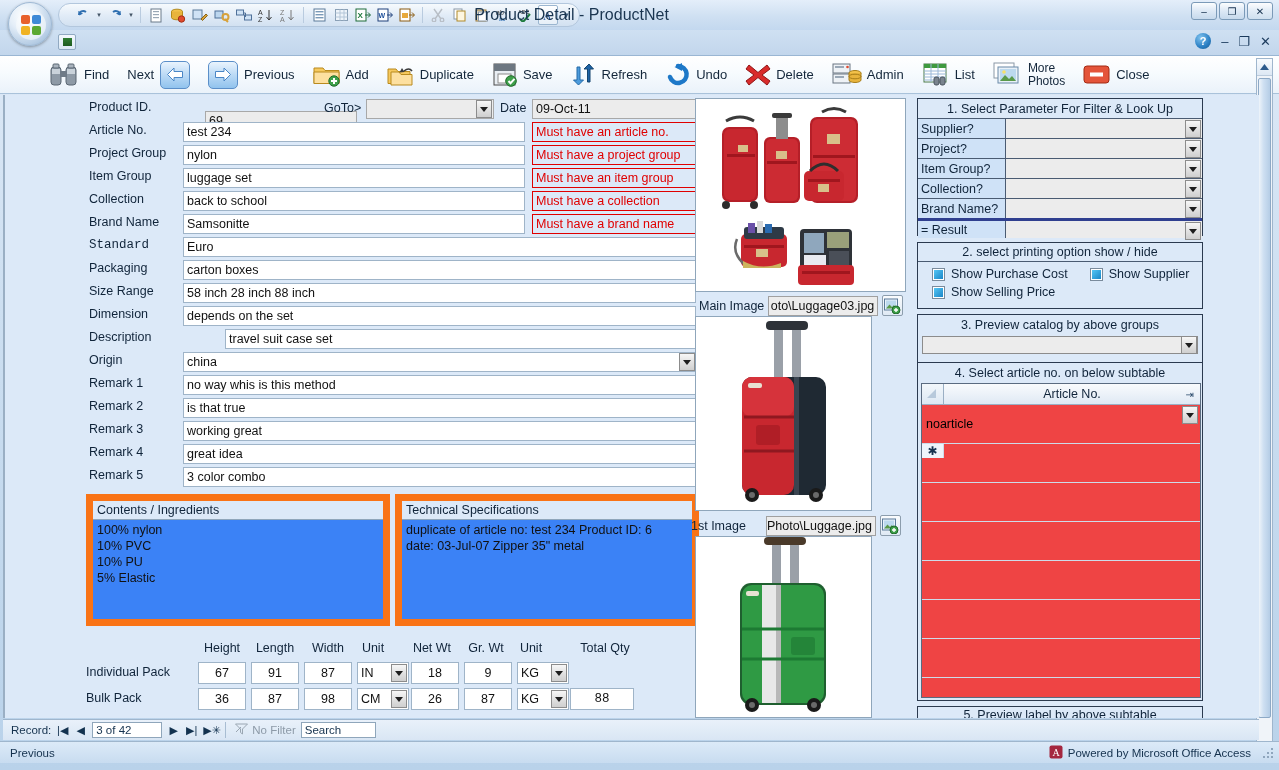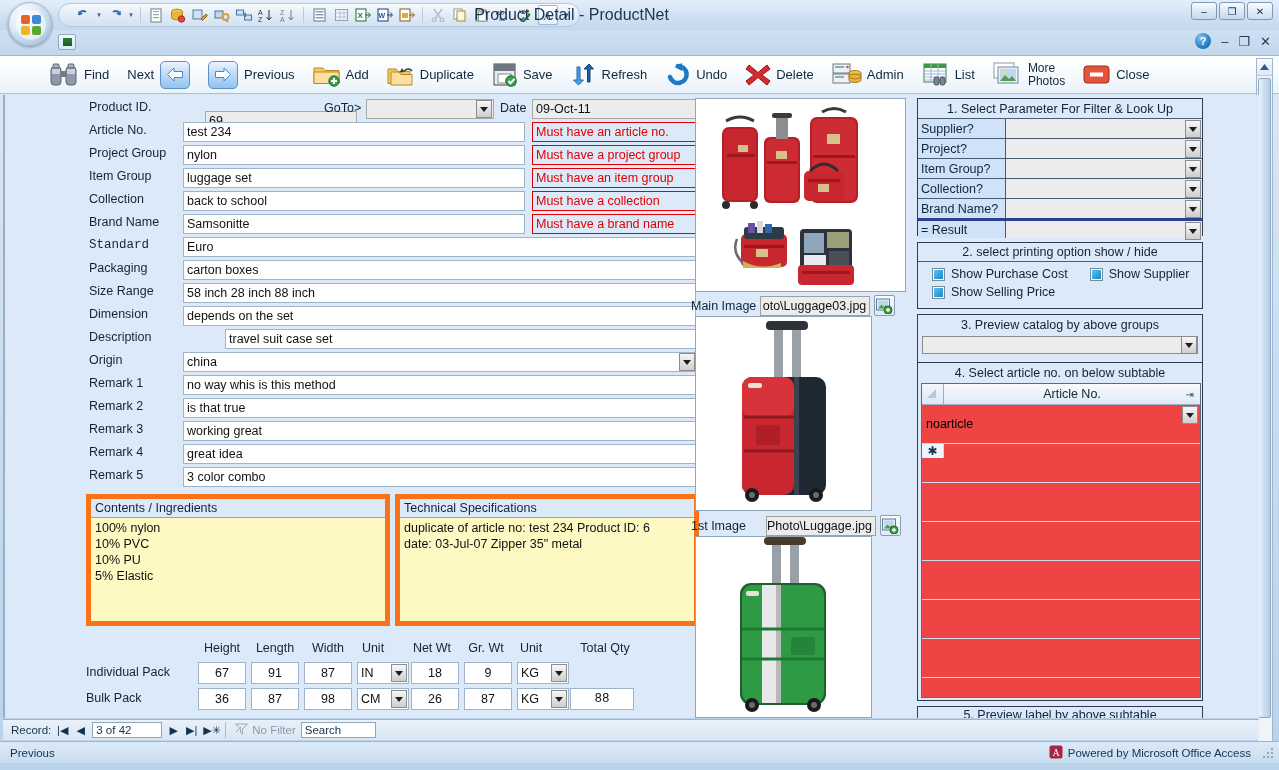--- a/index.html
+++ b/index.html
@@ -155,21 +155,21 @@
   .ddbtn{
     position:absolute; width:16px; height:18px; top:1px;
     background: linear-gradient(180deg,#f7f7f7 0%, #e2e2e2 50%, #cfcfcf 100%);
     border:1px solid #8c8c8c;
     display:flex; align-items:center; justify-content:center;
   }
   .ddbtn:after{ content:""; border-left:4px solid transparent; border-right:4px solid transparent; border-top:5px solid #1d1d1d;}
   .statictxt{ position:absolute; font-size:12.5px; color:#10243a; }
 
   
-  .memo-wrap{ position:absolute; border:5px solid #f97316; background:#fef9c3; }
+  .memo-wrap{ position:absolute; border:7px solid #f97316; background:#3b82f6; }
   .memo-head{
     height:19px; background:#dce9f8; border-bottom:1px solid #8fa6bb;
     font-size:12.5px; color:#10243a; padding:1px 4px; display:flex; align-items:center;
   }
   .memo-body{ padding:2px 4px; font-size:12.5px; color:#111; line-height:16px; white-space:pre-line; }
 
   
   #packtable{ position:absolute; left:75px; top:540px; width:615px; height:83px; }
   .pt-head{ position:absolute; font-size:12.5px; color:#10243a; font-weight:normal; text-align:center;}
   .pt-rowlabel{ position:absolute; font-size:12.5px; color:#10243a; }
@@ -782,21 +782,21 @@
 
           <rect x="104" y="130" width="52" height="40" rx="4" fill="#2e3238"></rect>
           <rect x="108" y="134" width="20" height="20" fill="#8fa7bd"></rect>
           <rect x="131" y="133" width="22" height="16" fill="#9aa07a"></rect>
           <rect x="108" y="156" width="22" height="12" fill="#e8eaf0"></rect>
           <rect x="133" y="152" width="20" height="17" fill="#4a4f58"></rect>
           <rect x="102" y="166" width="56" height="20" rx="4" fill="#c8272f"></rect>
           <rect x="106" y="172" width="48" height="3" fill="#a0161e"></rect>
         </svg>
       </div>
-      <div class="imglabelrow" style="left:2px; top:200px; width:218px;">
+      <div class="imglabelrow" style="left:10px; top:200px; width:218px;">
         <div class="imglabel">Main Image</div>
         <div class="pathbox" style="width:110px;">oto\Luggage03.jpg</div>
         <div class="picbtn">
           <svg width="17" height="16" viewBox="0 0 17 16">
             <rect x="0.5" y="1" width="13" height="11" fill="#e8f1fa" stroke="#5a7a9a"></rect>
             <rect x="2" y="2.5" width="10" height="8" fill="#bcd9ee"></rect>
             <path d="M2 10.5 l3.5 -4 l2.5 2.5 l2 -2 l2 3.5 z" fill="#5a9a4a"></path>
             <circle cx="12" cy="12" r="4" fill="#3ea04a" stroke="#1f6b29"></circle>
             <path d="M12 10 v4 M10 12 h4" stroke="#fff" stroke-width="1.4"></path>
           </svg>

